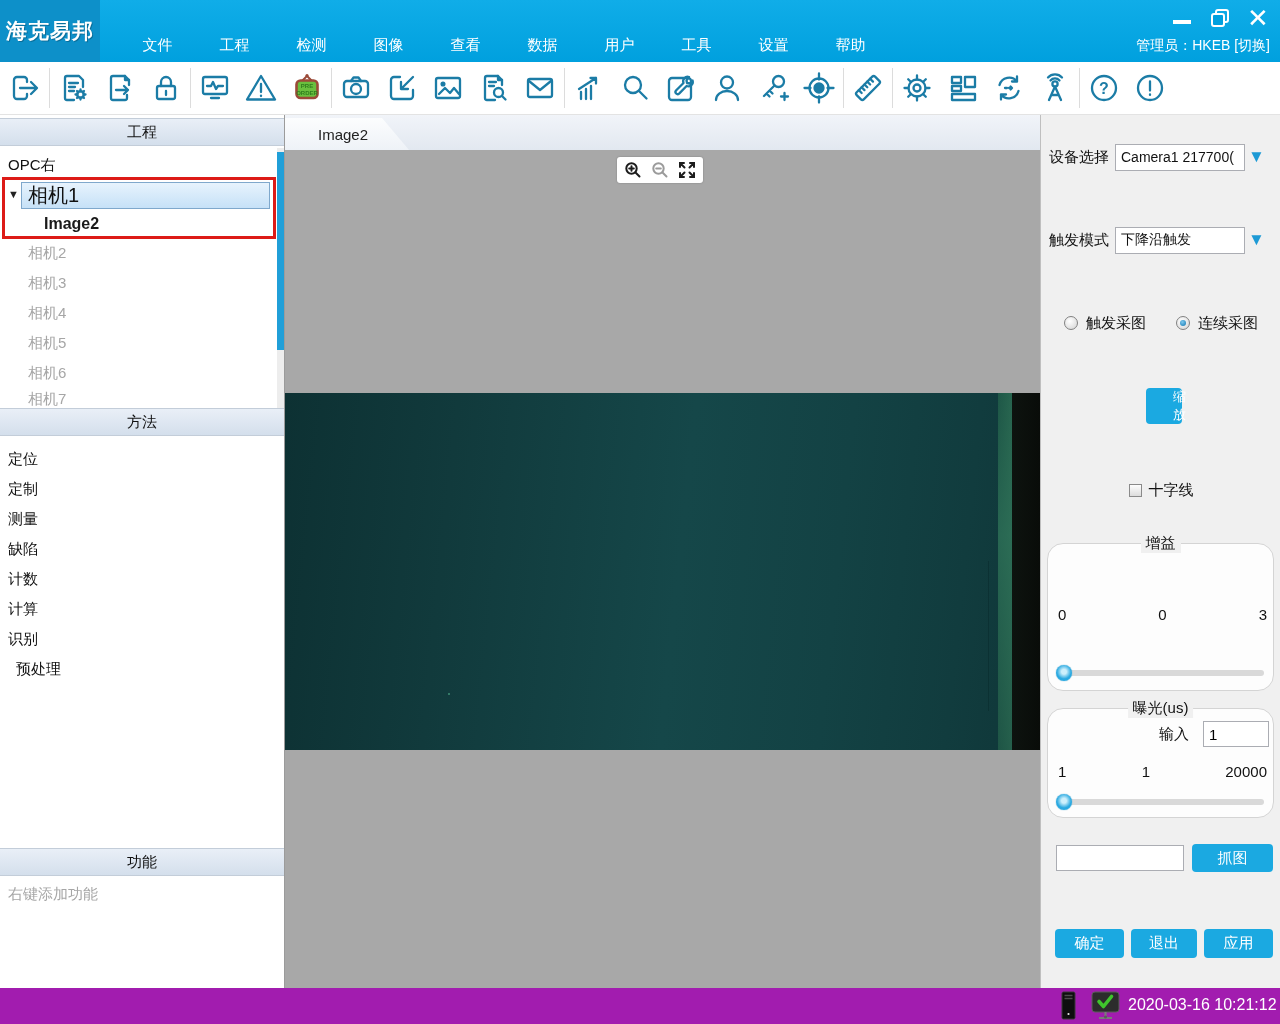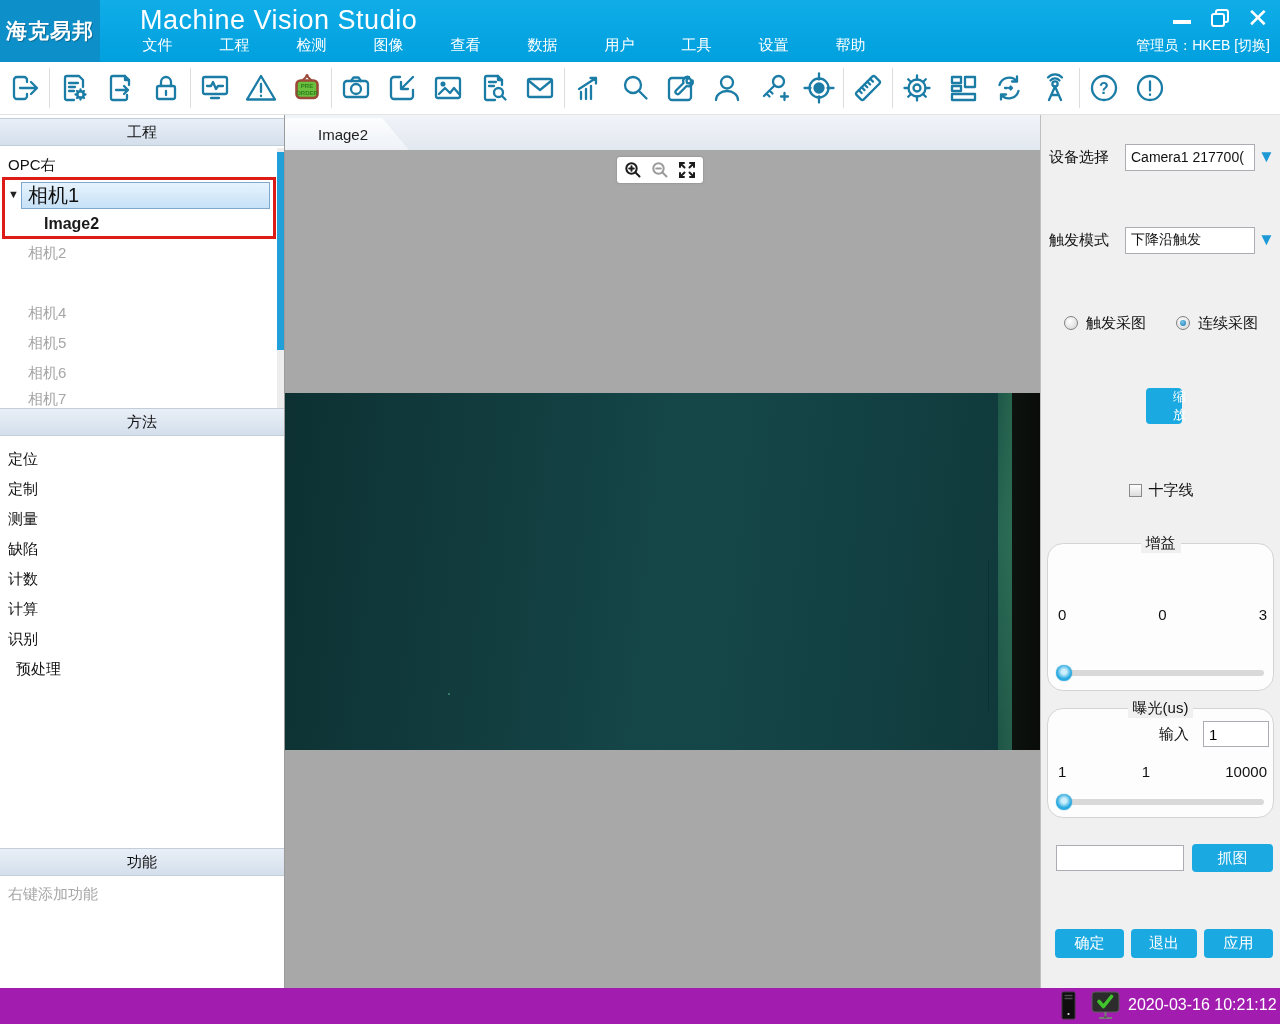--- a/index.html
+++ b/index.html
@@ -72,21 +72,21 @@
   .strip-dark { position:absolute; left:727px; top:0; width:28px; height:357px;
     background:linear-gradient(90deg,#0d130f,#090c09); }
   .scratch { position:absolute; left:703px; top:168px; width:1px; height:150px; background:#0a2d2f; opacity:.7; }
   .speck { position:absolute; left:163px; top:300px; width:2px; height:2px; background:#3f8f76; border-radius:50%; }
 
   
   .right-panel { position:absolute; left:1040px; top:115px; width:240px; height:873px; background:#f0f0f0;
     border-left:1px solid #bfbfbf; font-size:15px; color:#111; }
   .rp-row { position:absolute; left:0; width:240px; display:flex; align-items:center; }
   .rp-label { padding-left:8px; }
-  .combo { position:relative; margin-left:16px; width:130px; height:27px; background:#fff;
+  .combo { position:relative; margin-left:6px; width:130px; height:27px; background:#fff;
     border:1px solid #abadb3; display:flex; align-items:center; padding-left:5px; font-size:14px;
     white-space:nowrap; overflow:hidden; cursor:pointer; }
   .combo-arrow { color:#1d9ad5; font-size:17px; margin-left:3px; cursor:pointer; }
   .radio { width:14px; height:14px; border-radius:50%; border:1px solid #818181;
     background:radial-gradient(circle at 40% 35%,#ffffff,#d2d2d2); display:inline-block; position:relative; cursor:pointer; }
   .radio.checked::after { content:""; position:absolute; left:3px; top:3px; width:6px; height:6px;
     border-radius:50%; background:radial-gradient(circle at 40% 35%,#7cc8ef,#0f74ad); }
   .checkbox { width:13px; height:13px; border:1px solid #8a8a8a;
     background:linear-gradient(180deg,#fefefe,#dcdcdc); display:inline-block; cursor:pointer; }
   .btn { background:#1ba9e1; color:#fff; border-radius:4px; display:flex; align-items:center;
@@ -108,21 +108,20 @@
   
   .status-bar { position:absolute; left:0; top:988px; width:1280px; height:36px; background:#a21caf; }
   .status-time { position:absolute; left:1128px; top:8px; color:#fff; font-size:16px; }
   .tray { position:absolute; top:3px; cursor:pointer; }
 </style>
 </head>
 <body>
 
 <div class="titlebar">
   <div class="logo">海克易邦</div>
-  <div class="app-title">Machine Vision Studio</div>
   <div class="win-controls">
     <div class="wc">
         <div class="minbar"></div>
       </div>
     <div class="wc">
       <svg width="20" height="20" viewBox="0 0 20 20">
         <rect x="6" y="2" width="12" height="12" rx="2" fill="none" stroke="#fff" stroke-width="2"></rect>
         <rect x="2" y="6" width="12" height="12" rx="2" fill="#00a0de" stroke="#fff" stroke-width="2"></rect>
       </svg>
     </div>
@@ -378,20 +377,21 @@
 
   <div class="tree-row" style="top:38px; padding-left:8px;">OPC右</div>
 
   <div class="sel-red">
     <span class="expander">▼</span>
     <div class="cam-selected">相机1</div>
     <div class="img2-row">Image2</div>
   </div>
 
   <div class="tree-row dim" style="top:126px; padding-left:28px;">相机2</div>
+  <div class="tree-row dim" style="top:156px; padding-left:28px;">相机3</div>
   <div class="tree-row dim" style="top:186px; padding-left:28px;">相机4</div>
   <div class="tree-row dim" style="top:216px; padding-left:28px;">相机5</div>
   <div class="tree-row dim" style="top:246px; padding-left:28px;">相机6</div>
   <div class="tree-row dim" style="top:276px; padding-left:28px; height:17px; overflow:hidden;">相机7</div>
 
   <div class="vscroll-track">
     <div class="vscroll-thumb"></div>
   </div>
 
   <div class="sec-header" style="top:293px;">方法</div>
@@ -489,21 +489,21 @@
 
   <div class="groupbox" style="top:593px; height:110px;">
     <div class="gb-title">曝光(us)</div>
     <div style="position:absolute; top:12px; left:0; right:0; display:flex; align-items:center; justify-content:flex-end; gap:14px; padding-right:4px;">
       <span>输入</span>
       <input class="text-input" style="width: 66px; height: 26px;" value="1">
     </div>
     <div class="gb-vals" style="top:54px;">
       <span>1</span>
       <span>1</span>
-      <span>10000</span>
+      <span>20000</span>
     </div>
     <div class="slider" style="bottom:8px;">
       <div class="slider-track"></div>
       <div class="slider-thumb"></div>
     </div>
   </div>
 
   <div class="rp-row" style="top:728px; height:30px;">
     <input class="text-input" style="margin-left: 15px; width: 128px; height: 26px;">
     <div class="btn" style="margin-left:8px; width:81px; height:28px; font-size:15px;">抓图</div>

